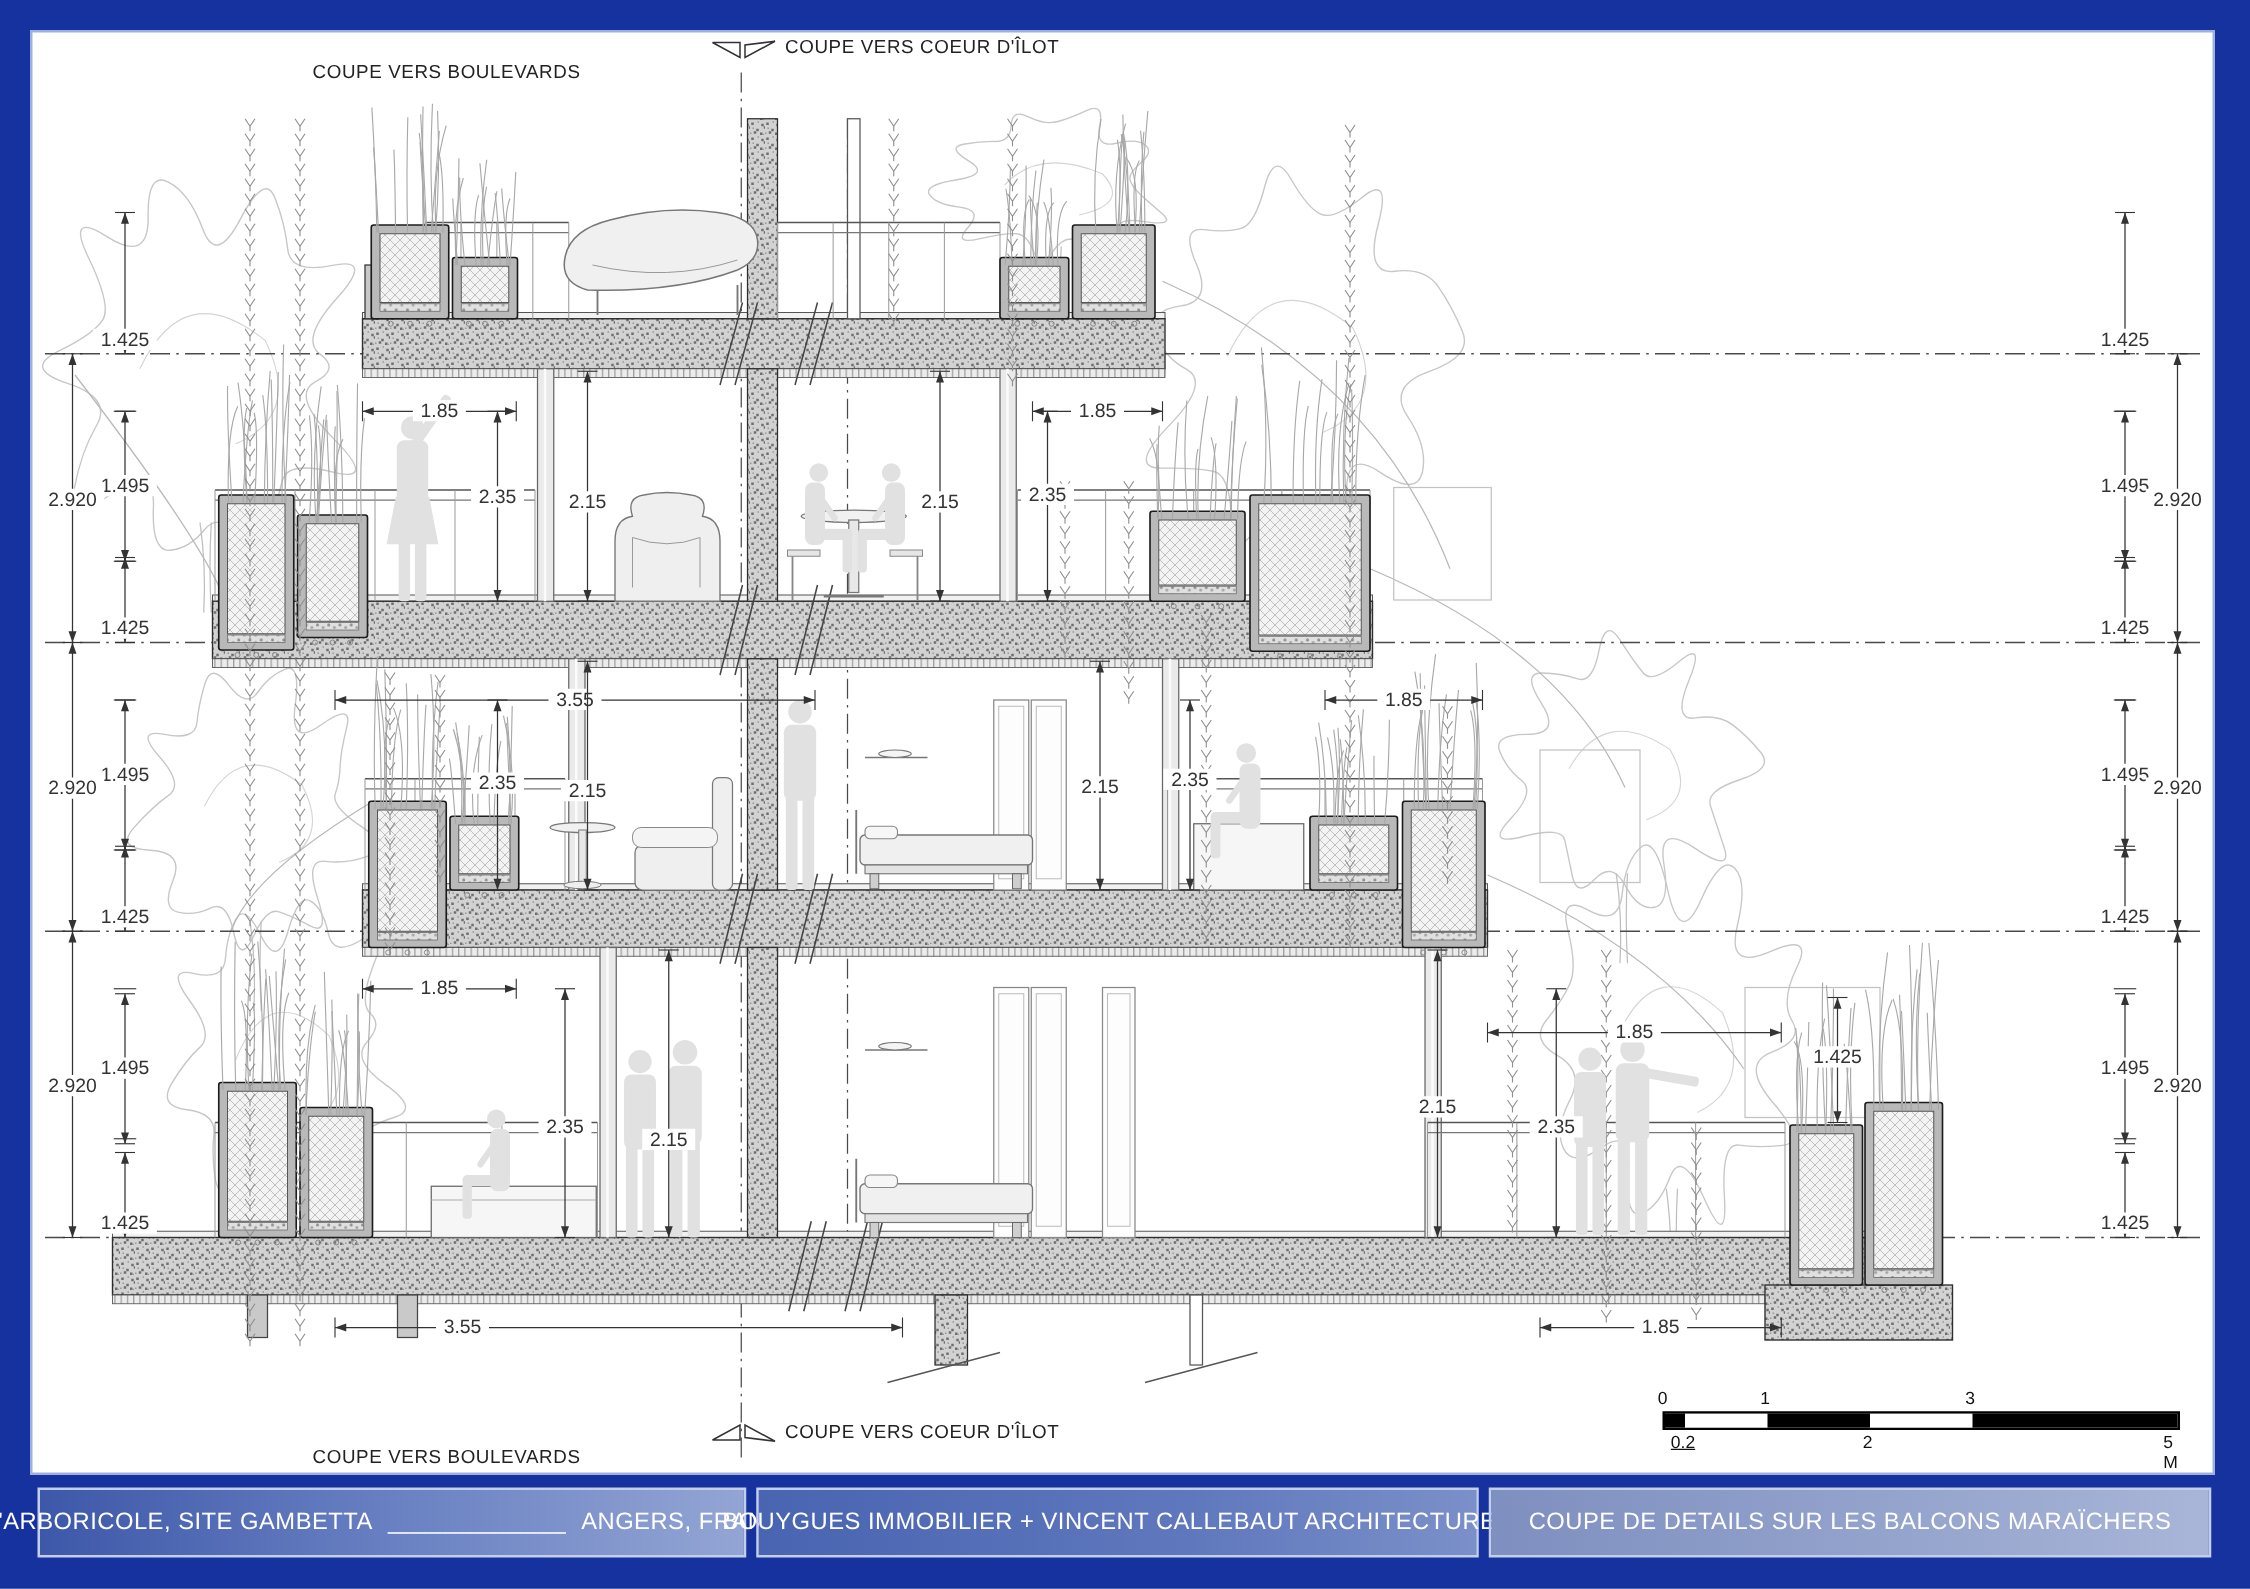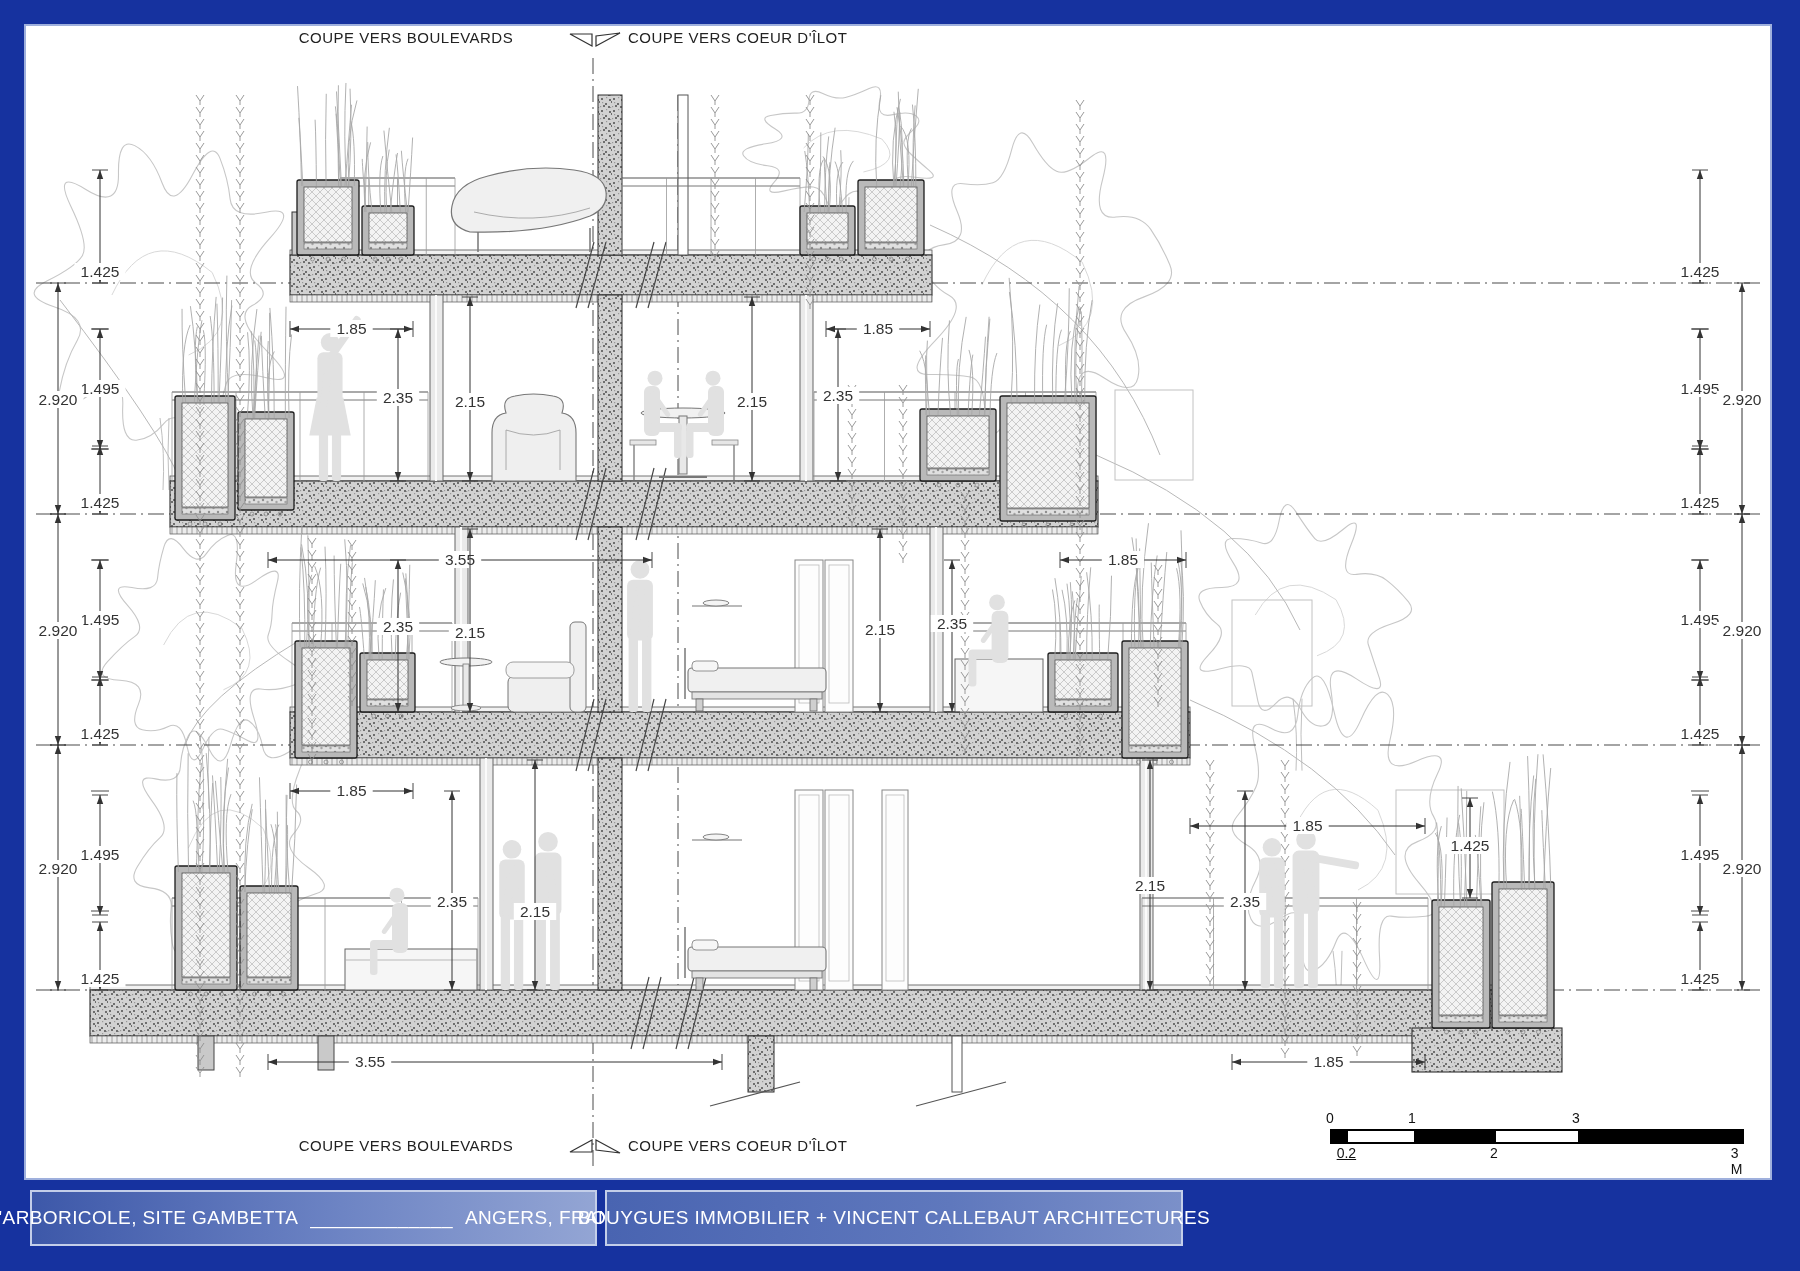--- a/index.html
+++ b/index.html
@@ -3,21 +3,21 @@
 <meta charset="utf-8">
 <style>
   html,body{margin:0;padding:0;}
   body{width:1800px;height:1271px;position:relative;background:#16329f;
        font-family:"Liberation Sans",sans-serif;overflow:hidden;}
   .paper{position:absolute;left:24px;top:24px;width:1748px;height:1156px;
          background:#ffffff;border:2px solid #9fb0dd;box-sizing:border-box;}
   svg#dwg{position:absolute;left:0;top:0;width:1800px;height:1271px;pointer-events:none;}
   svg#dwg text{font-family:"Liberation Sans",sans-serif;fill:#333;}
   .cutlbl{position:absolute;font-size:15px;color:#222;letter-spacing:.5px;white-space:nowrap;}
-  .cutlbl.l{left:250px;width:312px;text-align:center;}
+  .cutlbl.l{left:250px;width:312px;text-align:left;margin-top:20px;}
   .cutlbl.r{left:628px;}
   .cut-top{top:29px;} .cut-bot{top:1137px;}
   
   .scalebar{position:absolute;left:1330px;top:1114px;width:412px;height:46px;font-size:14px;color:#111;}
   .sb-bars{position:absolute;left:0;top:15px;width:410px;height:11px;border:2px solid #000;display:flex;box-sizing:content-box;}
   .sb-seg{height:100%;}
   .sb-lab{position:absolute;transform:translateX(-50%);}
   .sb-lab.above{top:-4px;} .sb-lab.below{top:31px;}
   .sb-lab.endlab{transform:translateX(-80%);}
   
@@ -1222,23 +1222,24 @@
       <div class="sb-seg" style="width: 65.6px; background: rgb(255, 255, 255);"></div>
       <div class="sb-seg" style="width: 82px; background: rgb(0, 0, 0);"></div>
       <div class="sb-seg" style="width: 82px; background: rgb(255, 255, 255);"></div>
       <div class="sb-seg" style="width: 164px; background: rgb(0, 0, 0);"></div>
     </div>
 <span class="sb-lab above" style="left: 0px;">0</span>
     <span class="sb-lab above" style="left: 82px;">1</span>
     <span class="sb-lab above" style="left: 246px;">3</span>
     <span class="sb-lab below" style="left: 16.4px; text-decoration: underline;">0.2</span>
     <span class="sb-lab below" style="left: 164px;">2</span>
-    <span class="sb-lab below endlab" style="left: 410px;">3 M</span>
+    <span class="sb-lab below endlab" style="left: 410px;">5 M</span>
   </div>
 
 <div class="titlebar">
   <div class="tpanel tp1">
     <span>L'ARBORICOLE, SITE GAMBETTA</span>
     <span>_____________</span>
     <span>ANGERS, FRANCE</span>
   </div>
   <div class="tpanel tp2">BOUYGUES IMMOBILIER + VINCENT CALLEBAUT ARCHITECTURES</div>
+  <div class="tpanel tp3">COUPE DE DETAILS SUR LES BALCONS MARAÏCHERS</div>
 </div>
 
 </body></html>

